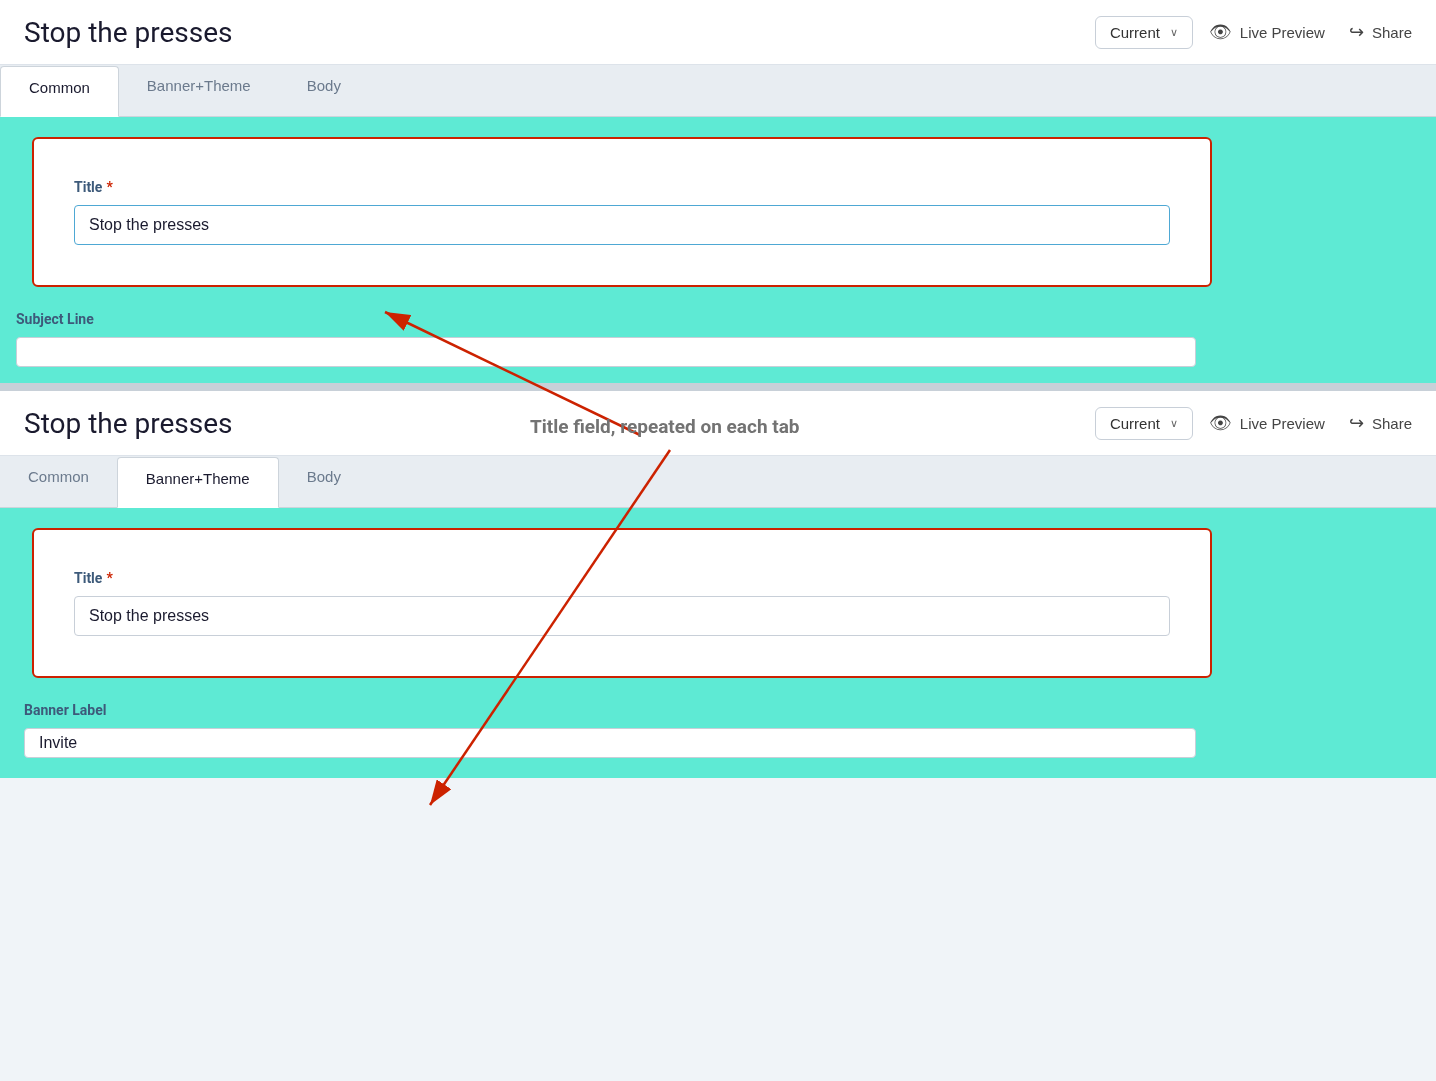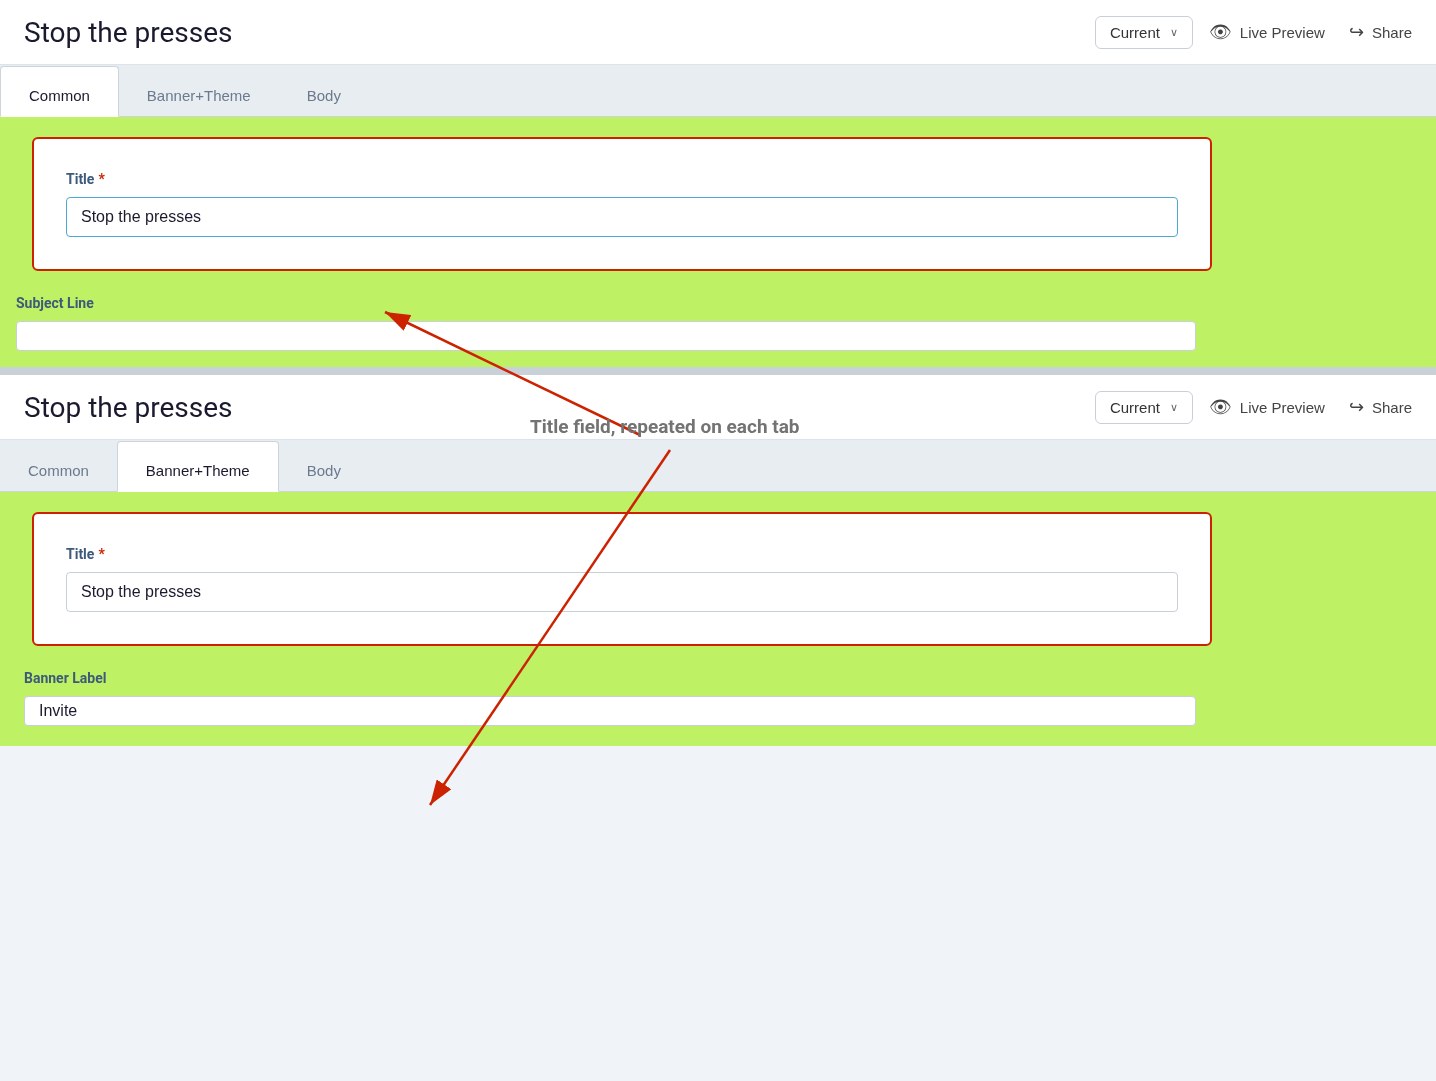--- a/index.html
+++ b/index.html
@@ -7,21 +7,21 @@
       font-family: -apple-system, BlinkMacSystemFont, 'Segoe UI', Roboto, sans-serif;
       background: #f0f4f8;
       width: 1436px;
       min-height: 1081px;
       position: relative;
       overflow: hidden;
     }
 
     
     .section {
-      background: #bef264;
+      background: #5eead4;
       width: 100%;
     }
 
     .header {
       background: #ffffff;
       display: flex;
       align-items: center;
       padding: 14px 24px;
       border-bottom: 1px solid #dde3ea;
       gap: 16px;
@@ -95,42 +95,42 @@
     .tab {
       padding: 12px 28px;
       font-size: 15px;
       cursor: pointer;
       color: #6b7a8d;
       border: none;
       background: transparent;
       position: relative;
       height: 100%;
       display: flex;
-      align-items: flex-end;
+      align-items: flex-start;
     }
 
     .tab.active {
       background: #ffffff;
       color: #1a1a2e;
       font-weight: 500;
       border-top-left-radius: 4px;
       border-top-right-radius: 4px;
       border-top: 1px solid #cdd4db;
       border-left: 1px solid #cdd4db;
       border-right: 1px solid #cdd4db;
       border-bottom: 1px solid #ffffff;
       margin-bottom: -1px;
     }
 
     
     .content-area {
       background: #ffffff;
       margin: 20px 16px;
       border-radius: 6px;
-      padding: 32px;
+      padding: 40px;
       border: 2px solid #e8edf2;
       max-width: 1200px;
     }
 
     .content-area.highlighted {
       border: 2px solid #cc2200;
     }
 
     .field-label {
       font-size: 14px;

